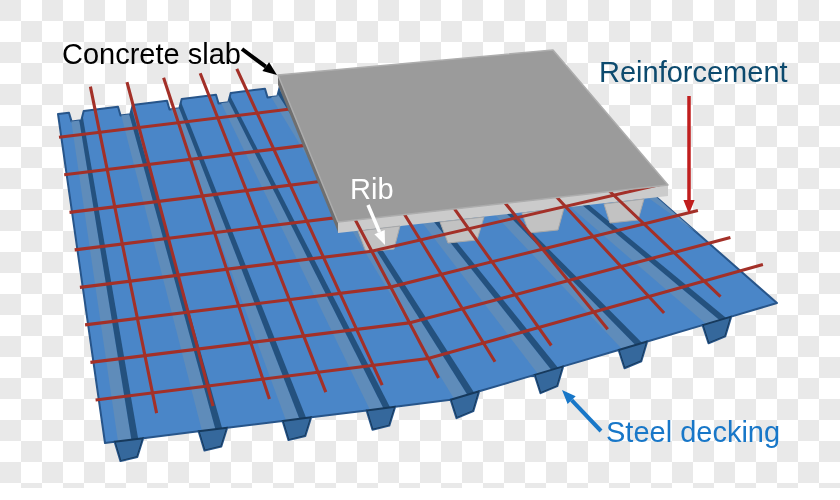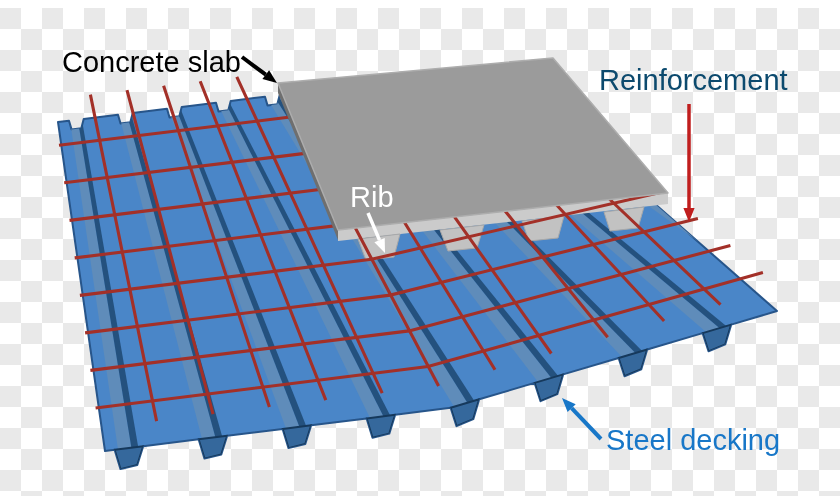--- a/index.html
+++ b/index.html
@@ -1,17 +1,17 @@
 <!DOCTYPE html>
 <html><head>
 <meta charset="utf-8">
 <style>
   html,body{margin:0;padding:0;background:#fff;}
   .stage{position:relative;width:840px;height:488px;overflow:hidden;
-         font-family:"Liberation Sans","DejaVu Sans",sans-serif;margin-top:8px;}
+         font-family:"Liberation Sans","DejaVu Sans",sans-serif;}
   .stage svg{position:absolute;left:0;top:0;}
   .diagram-label{position:absolute;font-size:29px;line-height:1.05;white-space:nowrap;
                  letter-spacing:0px;}
   #lbl-concrete{left:62px;top:39px;}
   #lbl-reinforcement{left:599px;top:57px;}
   #lbl-rib{left:350px;top:174px;}
   #lbl-steel{left:606px;top:417px;}
 </style>
 </head>
 <body>

